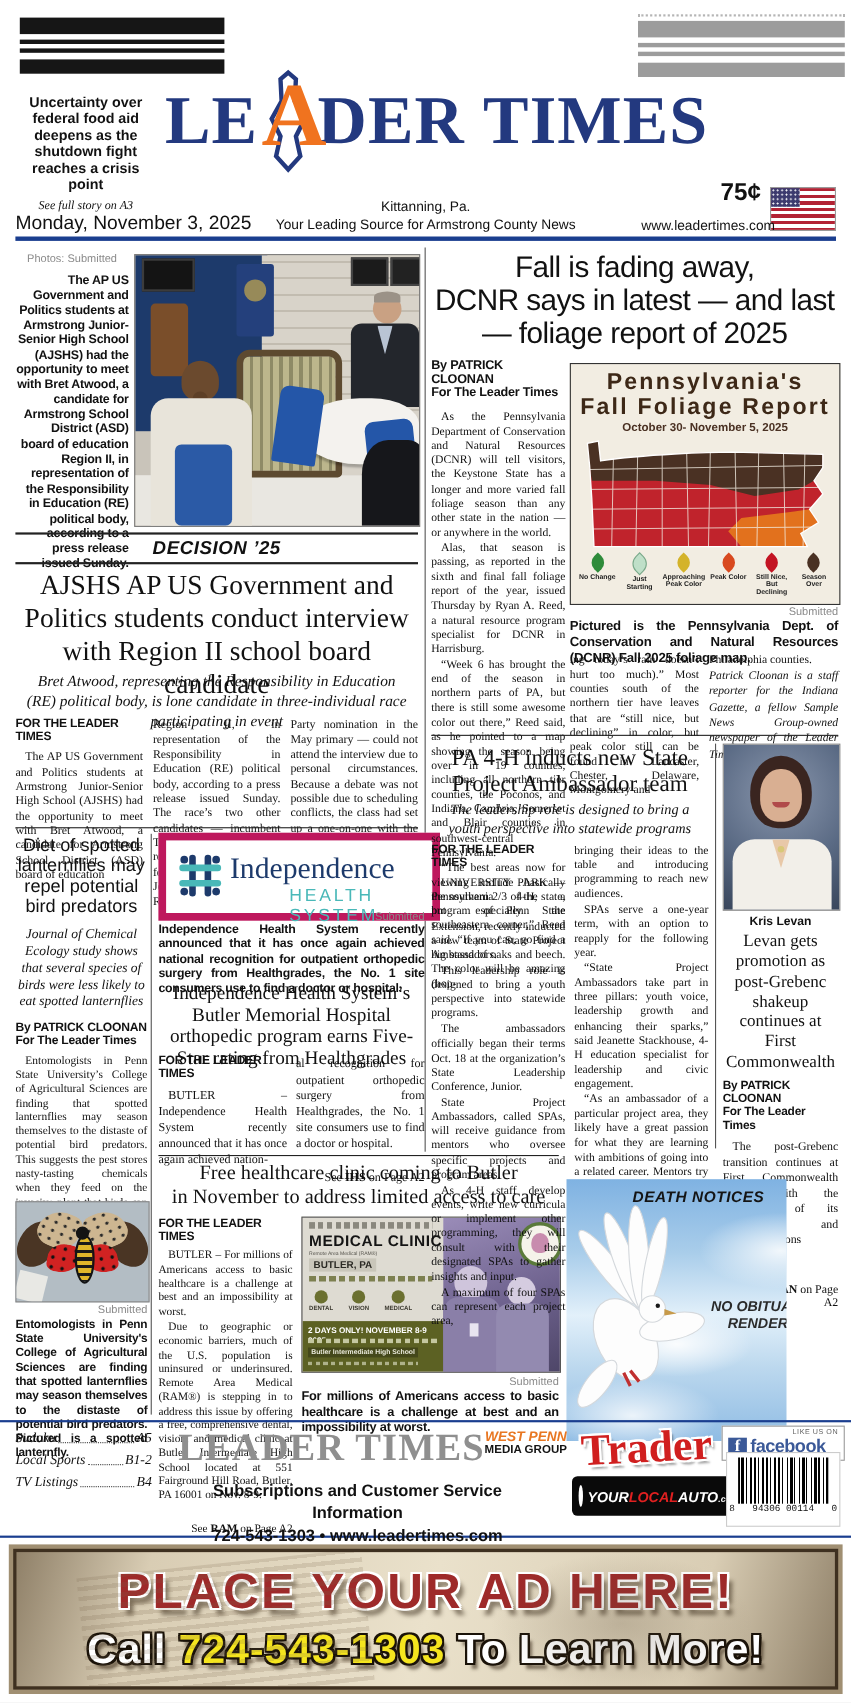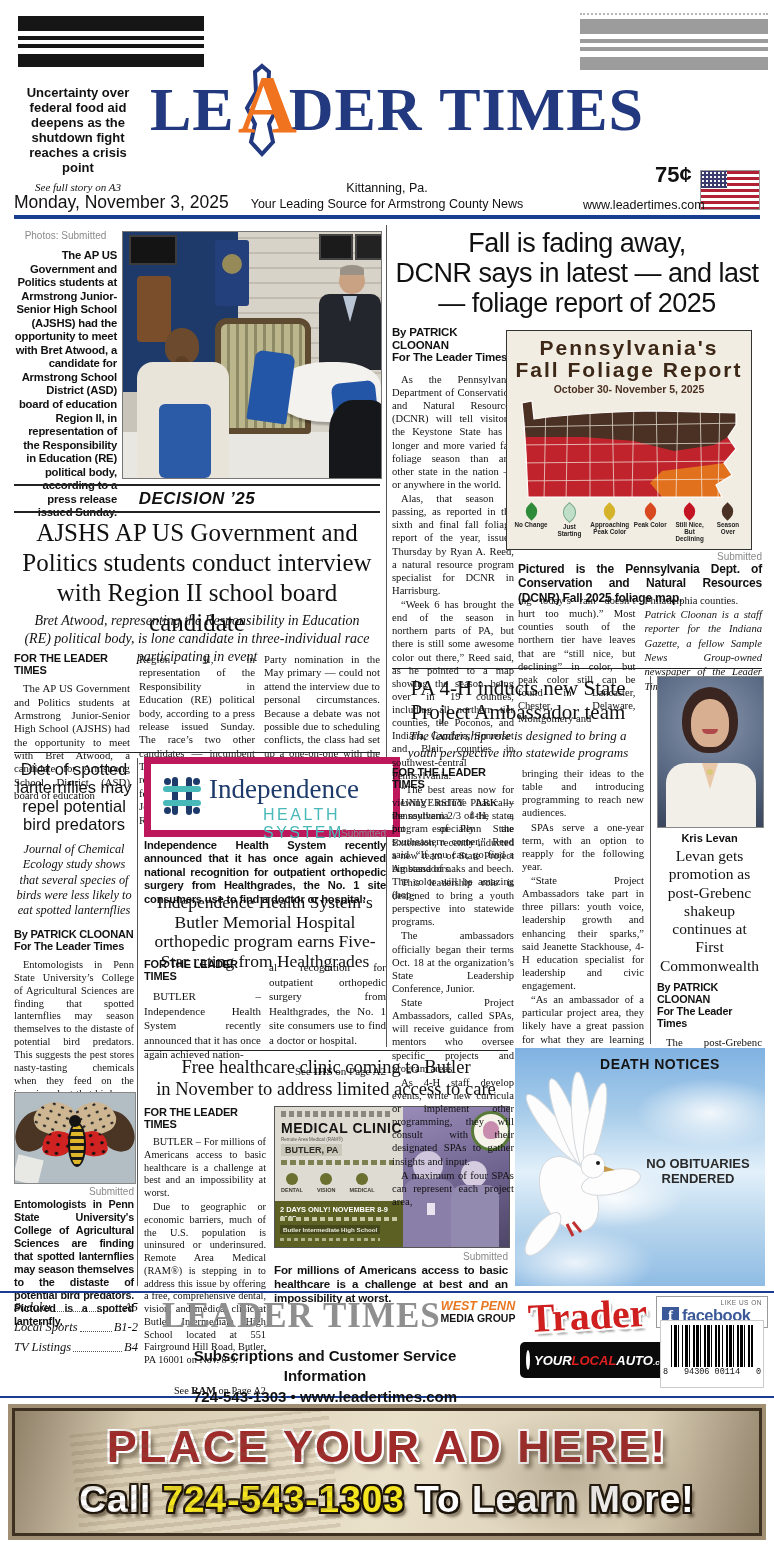--- a/index.html
+++ b/index.html
@@ -278,21 +278,21 @@
         <div>For The Leader Times</div>
       </div>
     <div class="bodycopy" style="margin-top:9px;font-size:10.6px;">
       <p>As the Pennsylvania Department of Conservation and Natural Resources (DCNR) will tell visitors, the Keystone State has a longer and more varied fall foliage season than any other state in the nation — or anywhere in the world.</p>
       <p>Alas, that season is passing, as reported in the sixth and final fall foliage report of the year, issued Thursday by Ryan A. Reed, a natural resource program specialist for DCNR in Harrisburg.</p>
       <p>“Week 6 has brought the end of the season in northern parts of PA, but there is still some awesome color out there,” Reed said, as he pointed to a map showing the season being over in 19 counties, including all northern tier counties, the Poconos, and Indiana, Cambria, Somerset and Blair counties in southwest-central Pennsylvania.</p>
       <p>“The best areas now for viewing include basically the southern 2/3 of the state, but especially the southeastern corner,” Reed said. “If you can, go find a big stand of oaks and beech. The color will be amazing (hop-</p>
     </div>
   </div>
 
-  <div class="abs" style="left:506px;top:330px;width:244px;height:218px;background:#f2ede2;border:1px solid #333;">
+  <div class="abs" style="left:518px;top:330px;width:244px;height:218px;background:#f2ede2;border:1px solid #333;">
     <div class="ctr bold" style="font-size:21px;letter-spacing:2px;color:#3d2817;margin-top:5px;">Pennsylvania's</div>
     <div class="ctr bold" style="font-size:21px;letter-spacing:2px;color:#3d2817;margin-top:-2px;">Fall Foliage Report</div>
     <div class="ctr bold" style="font-size:10.5px;color:#4a3123;margin-top:1px;">October 30- November 5, 2025</div>
     <svg width="232" height="104" viewBox="0 0 230 104" style="display:block;margin:2px auto 0;">
       <defs>
         <clipPath id="paclip">
             <path d="M10 26 L8 6 L18 4 L20 22 C60 16 120 14 140 14 L222 16 L222 28 L214 40 L222 52 L210 66 L218 78 L202 88 L208 100 L14 100 L12 56 Z"></path>
           </clipPath>
       </defs>
       <g clip-path="url(#paclip)">
@@ -400,21 +400,21 @@
     <div class="byline" style="font-size:10.8px;margin-top:7px;">
         <div>By PATRICK CLOONAN</div>
         <div>For The Leader Times</div>
       </div>
     <div class="bodycopy" style="font-size:10.8px;line-height:1.3;margin-top:6px;">
         <p>The post-Grebenc transition continues at First Commonwealth Bank, with the promotion of its marketing and communications manager.</p>
       </div>
     <div class="jump" style="font-size:10.8px;"><span>See </span><b>LEVAN</b><span> on Page A2</span></div>
   </div>
 
-  <div class="abs" style="left:515px;top:1048px;width:250px;height:238px;overflow:hidden;background:linear-gradient(180deg,#7fb2e2 0%,#a9cdea 28%,#e2f0fa 52%,#bcd8ee 72%,#8fbce4 100%);">
+  <div class="abs" style="left:515px;top:1072px;width:200px;height:238px;overflow:hidden;background:linear-gradient(180deg,#7fb2e2 0%,#a9cdea 28%,#e2f0fa 52%,#bcd8ee 72%,#8fbce4 100%);font-style:italic;">
     <div class="abs" style="left:30px;top:120px;width:140px;height:60px;background:radial-gradient(ellipse,rgba(255,255,255,.9) 0%,rgba(255,255,255,0) 70%);"></div>
     <div class="abs" style="left:120px;top:30px;width:150px;height:70px;background:radial-gradient(ellipse,rgba(255,255,255,.85) 0%,rgba(255,255,255,0) 70%);"></div>
     <div class="abs" style="left:-20px;top:180px;width:160px;height:70px;background:radial-gradient(ellipse,rgba(255,255,255,.8) 0%,rgba(255,255,255,0) 70%);"></div>
     <div class="ctr" style="font-weight:900;font-size:14px;letter-spacing:.5px;color:#141414;margin-top:8px;margin-left:40px;">DEATH NOTICES</div>
     <svg width="140" height="210" viewBox="0 0 140 210" style="position:absolute;left:-6px;top:18px;">
       <g fill="#fdfdfd" stroke="#d4d8dc" stroke-width="1">
         <ellipse cx="44" cy="62" rx="9" ry="42" transform="rotate(-38 44 62)"></ellipse>
         <ellipse cx="58" cy="56" rx="9" ry="46" transform="rotate(-20 58 56)"></ellipse>
         <ellipse cx="72" cy="54" rx="9" ry="48" transform="rotate(-4 72 54)"></ellipse>
         <ellipse cx="86" cy="58" rx="8" ry="42" transform="rotate(12 86 58)"></ellipse>

